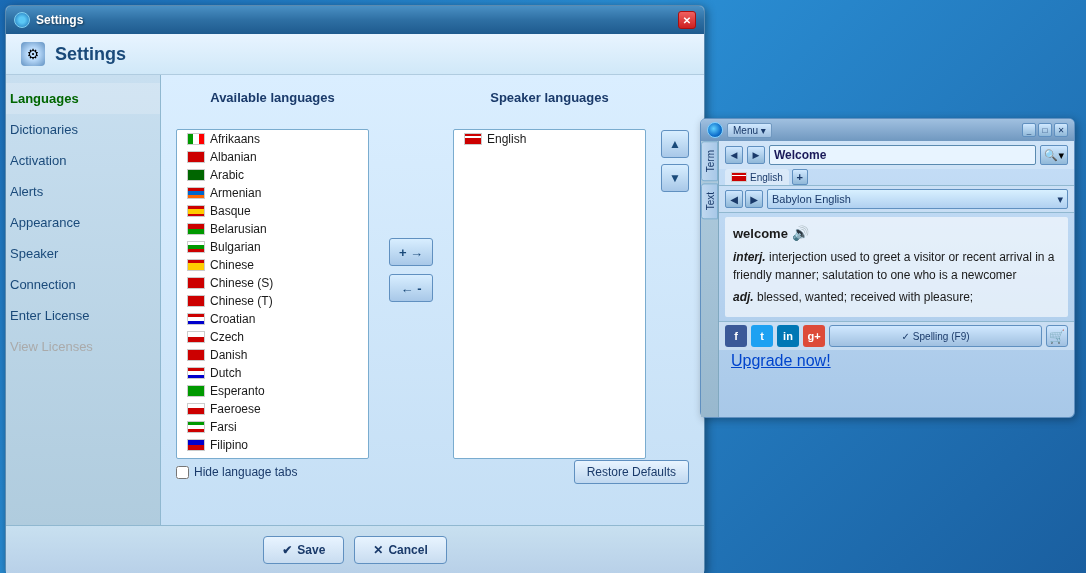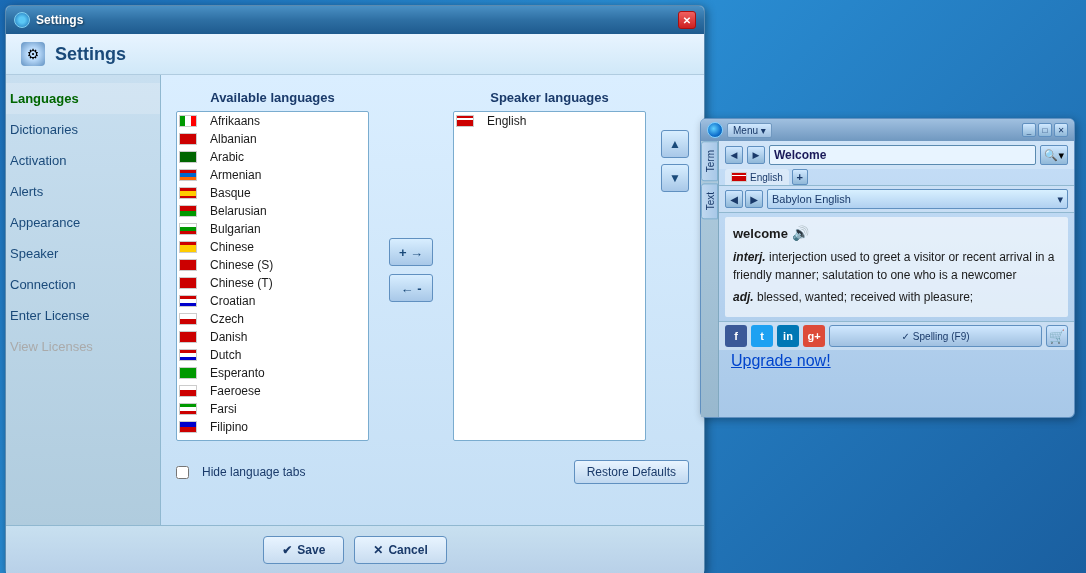--- a/index.html
+++ b/index.html
@@ -149,21 +149,21 @@
     }
 
     .lang-section {
       flex: 1;
     }
 
     .lang-section-title {
       text-align: center;
       font-weight: bold;
       color: #1a3a6a;
-      margin-bottom: 6px;
+      margin-bottom: 24px;
       font-size: 13px;
     }
 
     .lang-list-container {
       border: 1px solid #7aaccf;
       background: white;
       height: 330px;
       overflow-y: scroll;
       border-radius: 2px;
     }
@@ -177,22 +177,22 @@
     }
 
     .lang-list-container::-webkit-scrollbar-thumb {
       background: linear-gradient(180deg, #b0d0f0 0%, #7aaadd 100%);
       border: 1px solid #5590cc;
     }
 
     .lang-item {
       display: flex;
       align-items: center;
-      gap: 13px;
-      padding: 2px 2px;
+      gap: 5px;
+      padding: 2px 10px;
       cursor: pointer;
       font-size: 12px;
       color: #1a1a1a;
     }
 
     .lang-flag {
       width: 18px;
       height: 12px;
       border: 1px solid #ccc;
       display: inline-block;
@@ -271,21 +271,21 @@
     .footer-row {
       display: flex;
       align-items: center;
       margin-top: 10px;
       justify-content: space-between;
     }
 
     .checkbox-label {
       display: flex;
       align-items: flex-end;
-      gap: 13px;
+      gap: 5px;
       color: #1a3a6a;
       cursor: pointer;
     }
 
     .checkbox-label input[type=checkbox] {
       width: 13px;
       height: 13px;
       cursor: pointer;
     }
 

